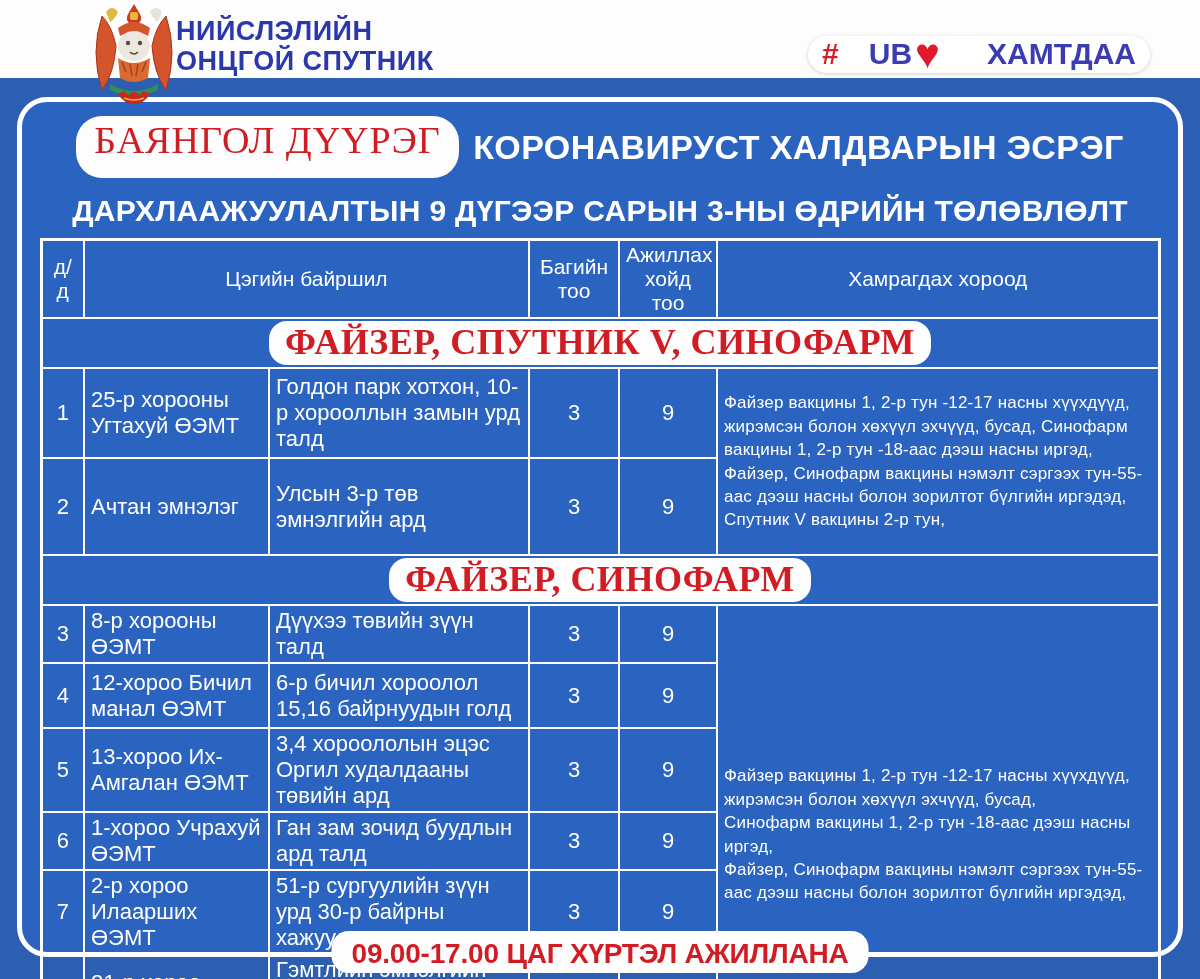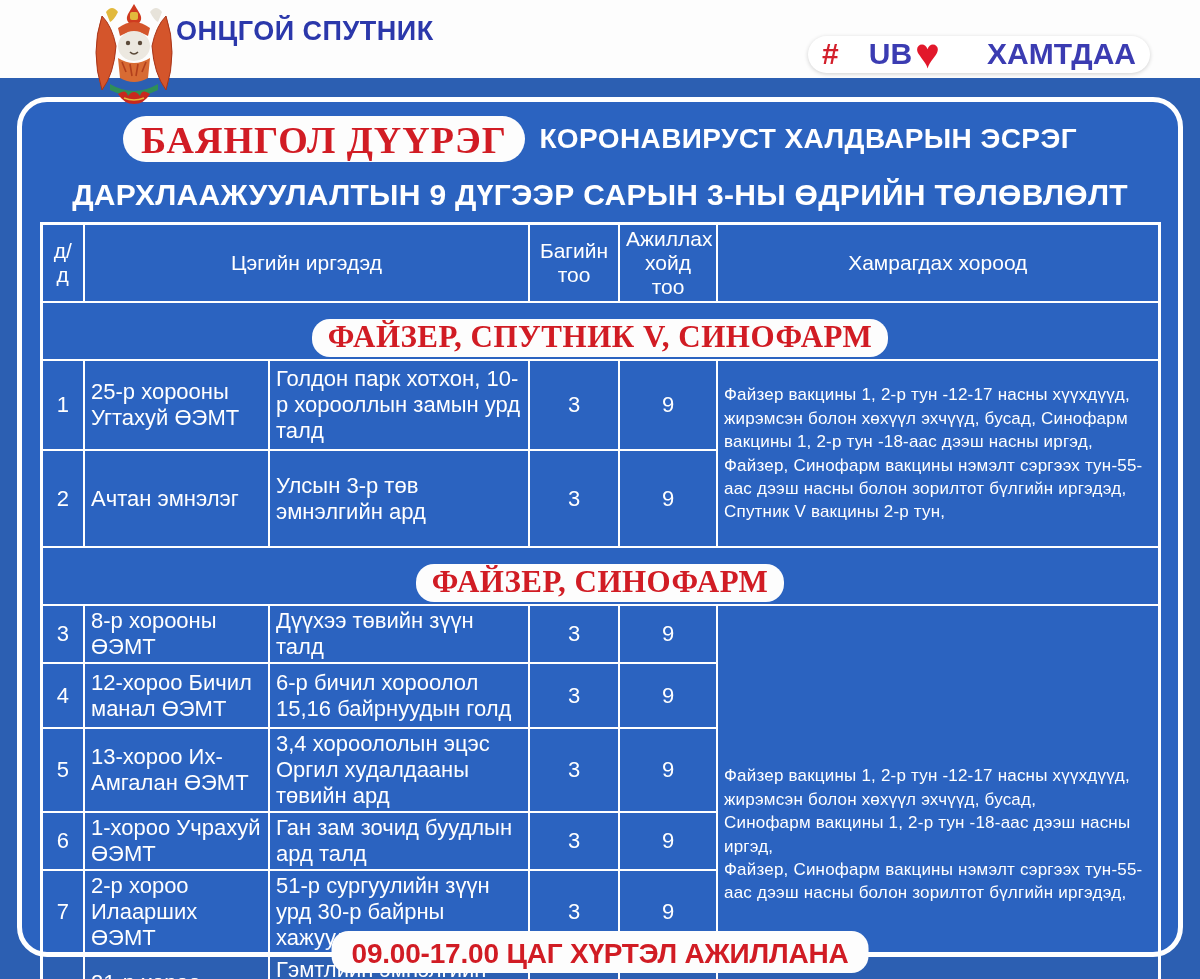--- a/index.html
+++ b/index.html
@@ -26,58 +26,59 @@
   .heart{color:#e2182b;font-size:42px;line-height:30px;margin:0 1px;}
   
   .band{position:absolute;left:0;top:78px;width:1200px;height:901px;background:#2c5fb2;z-index:1;}
   .panel{
     position:absolute;left:17px;top:19px;right:17px;bottom:22px;
     border:5px solid #ffffff;border-radius:30px;background:#2b63c0;z-index:2;
   }
   
   .title1{margin-top:14px;text-align:center;white-space:nowrap;}
   .district-pill{
-    display:inline-block;background:#fdfdfd;border-radius:26px;padding:2px 18px 0;
-    font-family:"Liberation Serif",serif;font-weight:bold;font-size:38px;color:#d11c24;
+    display:inline-block;background:#fdfdfd;border-radius:26px;padding:2px 18px 16px;
+    font-family:"Liberation Serif",serif;font-weight:normal;font-size:38px;color:#d11c24;
     vertical-align:middle;letter-spacing:1px;
   }
-  .title1-rest{color:#ffffff;font-weight:bold;font-size:28px;vertical-align:middle;margin-left:10px;letter-spacing:.4px;}
+  .title1-rest{color:#ffffff;font-weight:bold;font-size:34px;vertical-align:middle;margin-left:10px;letter-spacing:.4px;}
   .title2{margin-top:16px;text-align:center;color:#ffffff;font-weight:bold;font-size:30px;letter-spacing:.3px;}
   
   table.schedule{
     border-collapse:collapse;table-layout:fixed;width:1118px;margin:10px auto 0;
     border:3px solid #ffffff;
   }
   .schedule td,.schedule th{
     border:2px solid #ffffff;color:#ffffff;font-weight:normal;
     padding:2px 6px;overflow:hidden;
   }
   .schedule th{font-size:21px;text-align:center;}
   .c-num{text-align:center;font-size:22px;}
   .c-name{text-align:left;font-size:22px;padding-left:9px;}
   .c-place{text-align:left;font-size:22px;}
   .c-count{text-align:center;font-size:22px;}
   .c-coverage{font-size:17px;line-height:1.38;padding:6px 10px 6px 12px;vertical-align:middle;text-align:left;letter-spacing:.2px;}
   .pre{white-space:pre-line;}
   .section-cell{text-align:center;padding:1px 0;}
   .section-pill{
     display:inline-block;background:#fdfdfd;border-radius:18px;padding:0 16px 2px;
-    font-family:"Liberation Serif",serif;font-weight:bold;font-size:31px;color:#d11c24;letter-spacing:.5px;margin-top:14px;
+    font-family:"Liberation Serif",serif;font-weight:bold;font-size:36px;color:#d11c24;letter-spacing:.5px;
   }
   .time-pill{
     position:absolute;left:50%;bottom:-21px;transform:translateX(-50%);
     background:#fdfdfd;border-radius:17px;padding:7px 20px 3px;white-space:nowrap;
     color:#d11c24;font-weight:bold;font-size:28px;letter-spacing:-.2px;z-index:6;
   }
 </style>
 </head>
 <body>
 
 <div class="topbar">
   <div class="org-name">
+    <div>НИЙСЛЭЛИЙН</div>
     <div>ОНЦГОЙ СПУТНИК</div>
   </div>
   <div class="hash-pill">
     <span class="hash">#</span>
       <span class="ub">UB</span>
     <span class="heart">♥</span>
     <span class="rest">ХАМТДАА</span>
   </div>
 </div>
 
@@ -124,21 +125,21 @@
           <col style="width:185px">
           <col style="width:260px">
         <col style="width:90px">
           <col style="width:98px">
           <col style="width:442px">
       </colgroup>
 
       <tbody>
           <tr style="height:44px">
         <th>д/д</th>
-        <th colspan="2">Цэгийн иргэдэд</th>
+        <th colspan="2">Цэгийн байршил</th>
         <th>Багийн тоо</th>
         <th>Ажиллах хойд тоо</th>
         <th>Хамрагдах хороод</th>
       </tr>
 
       <tr style="height:30px">
         <td colspan="6" class="section-cell">
           <span class="section-pill">ФАЙЗЕР, СПУТНИК V, СИНОФАРМ</span>
         </td>
       </tr>

